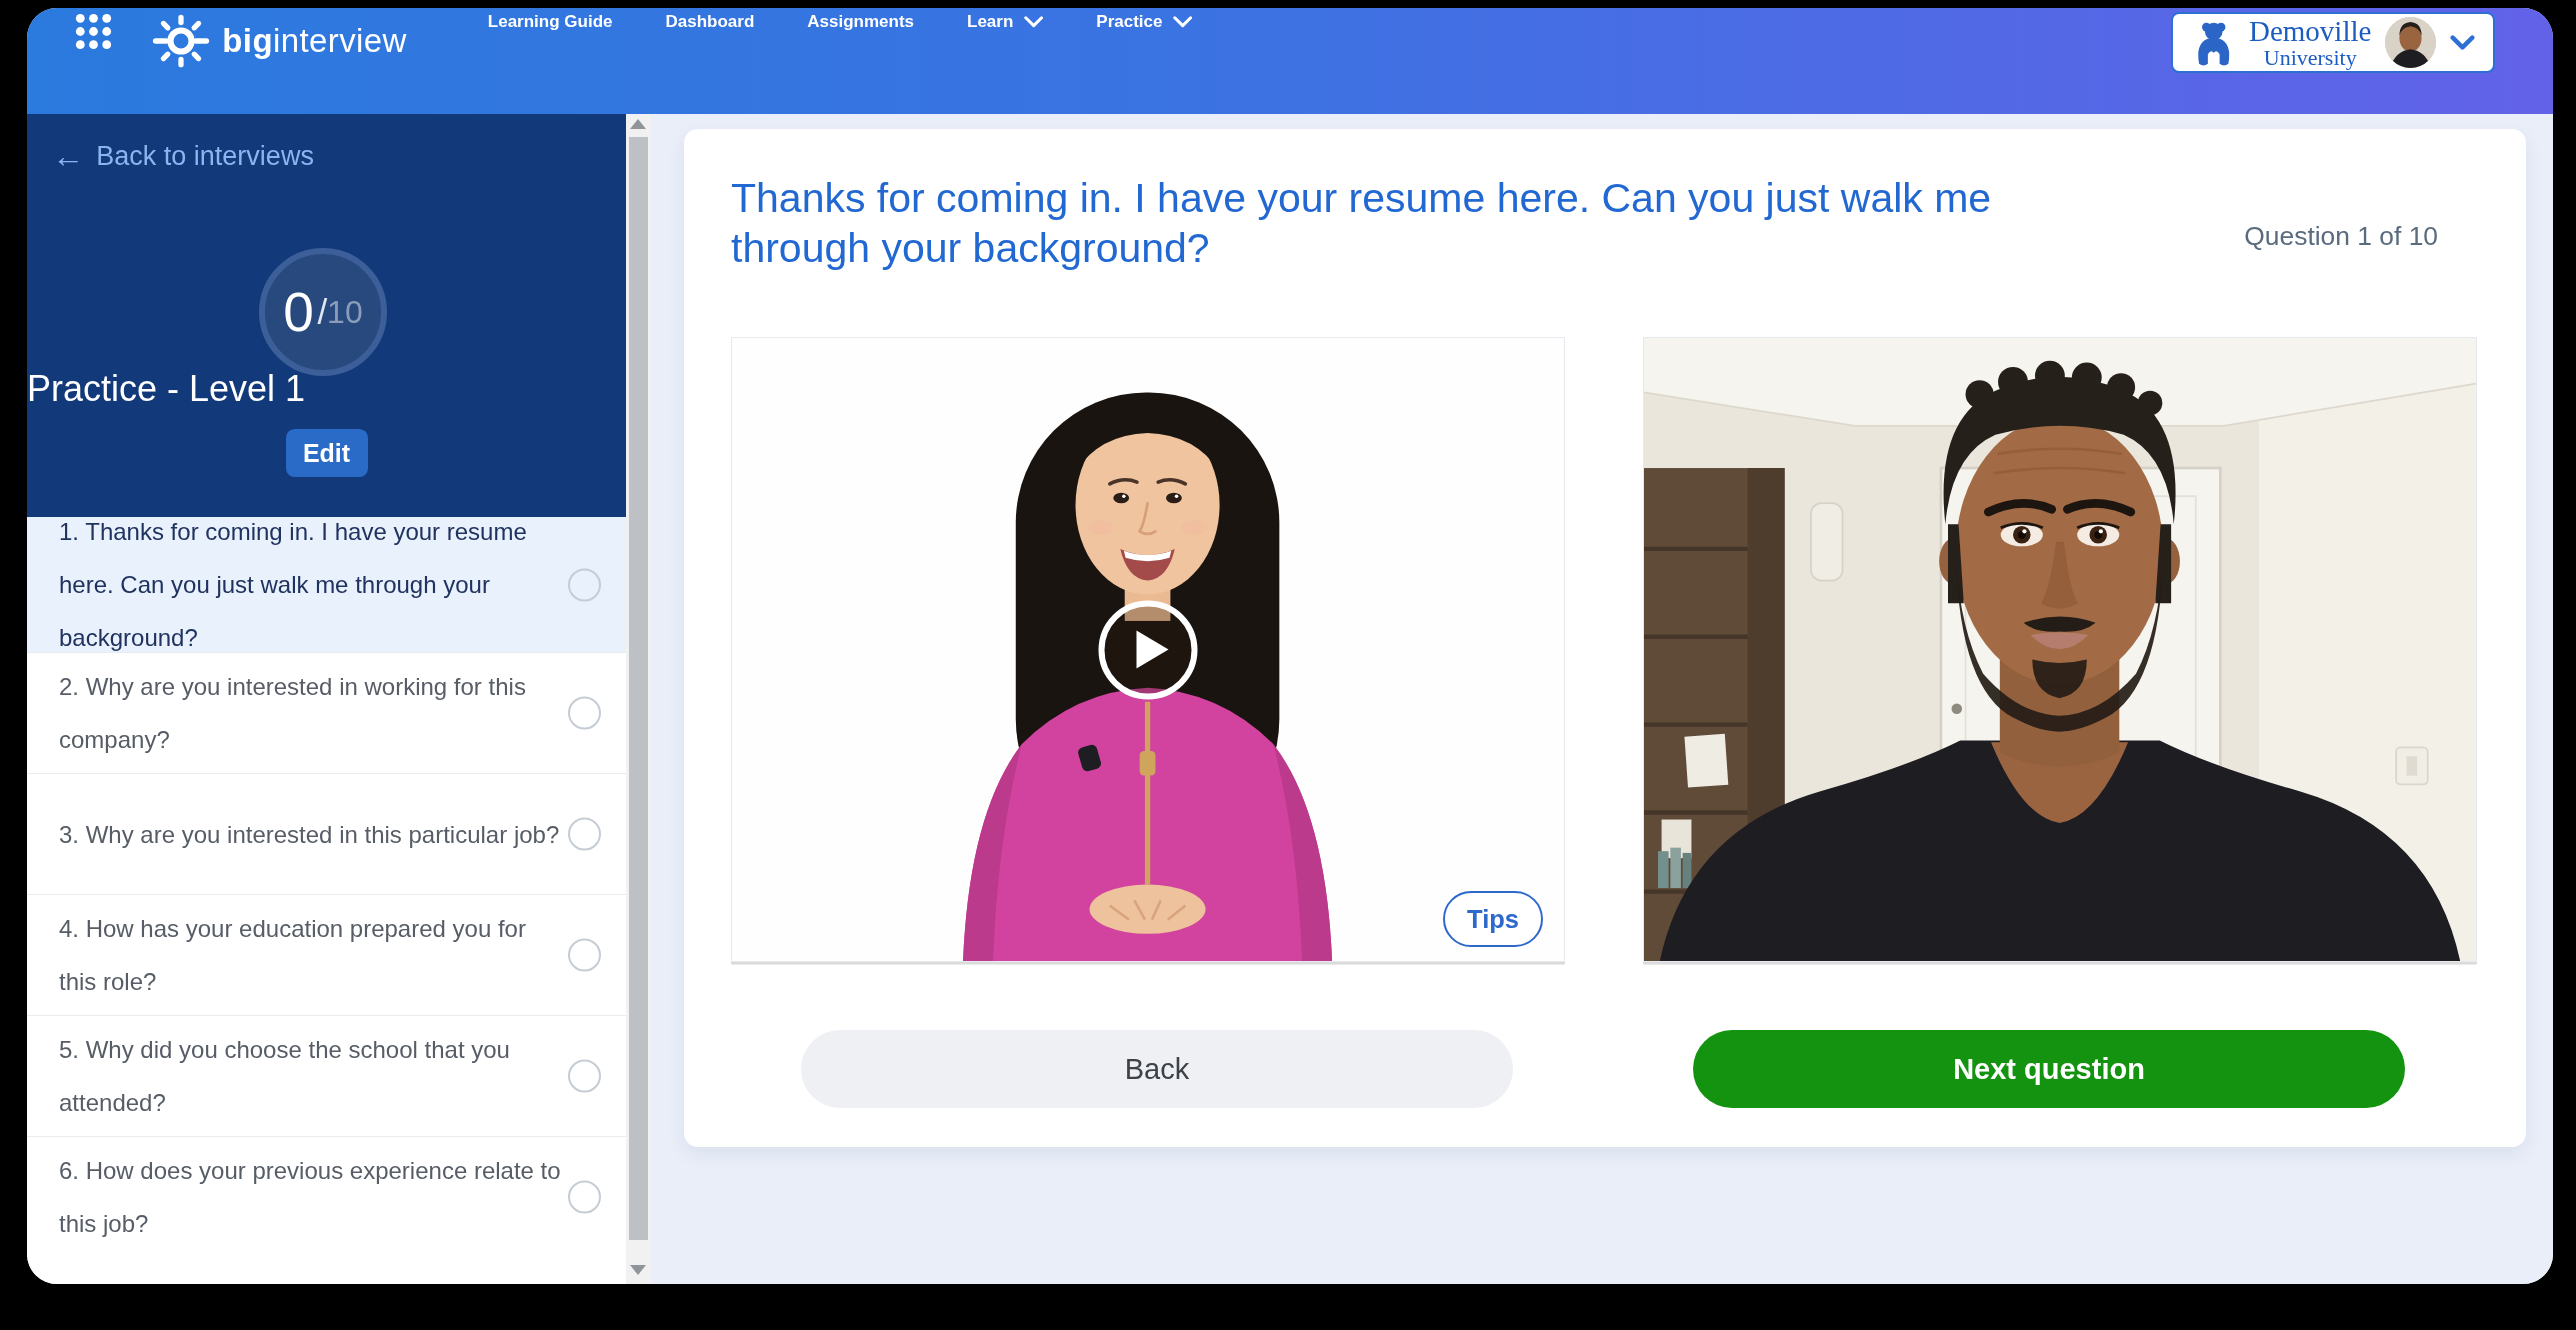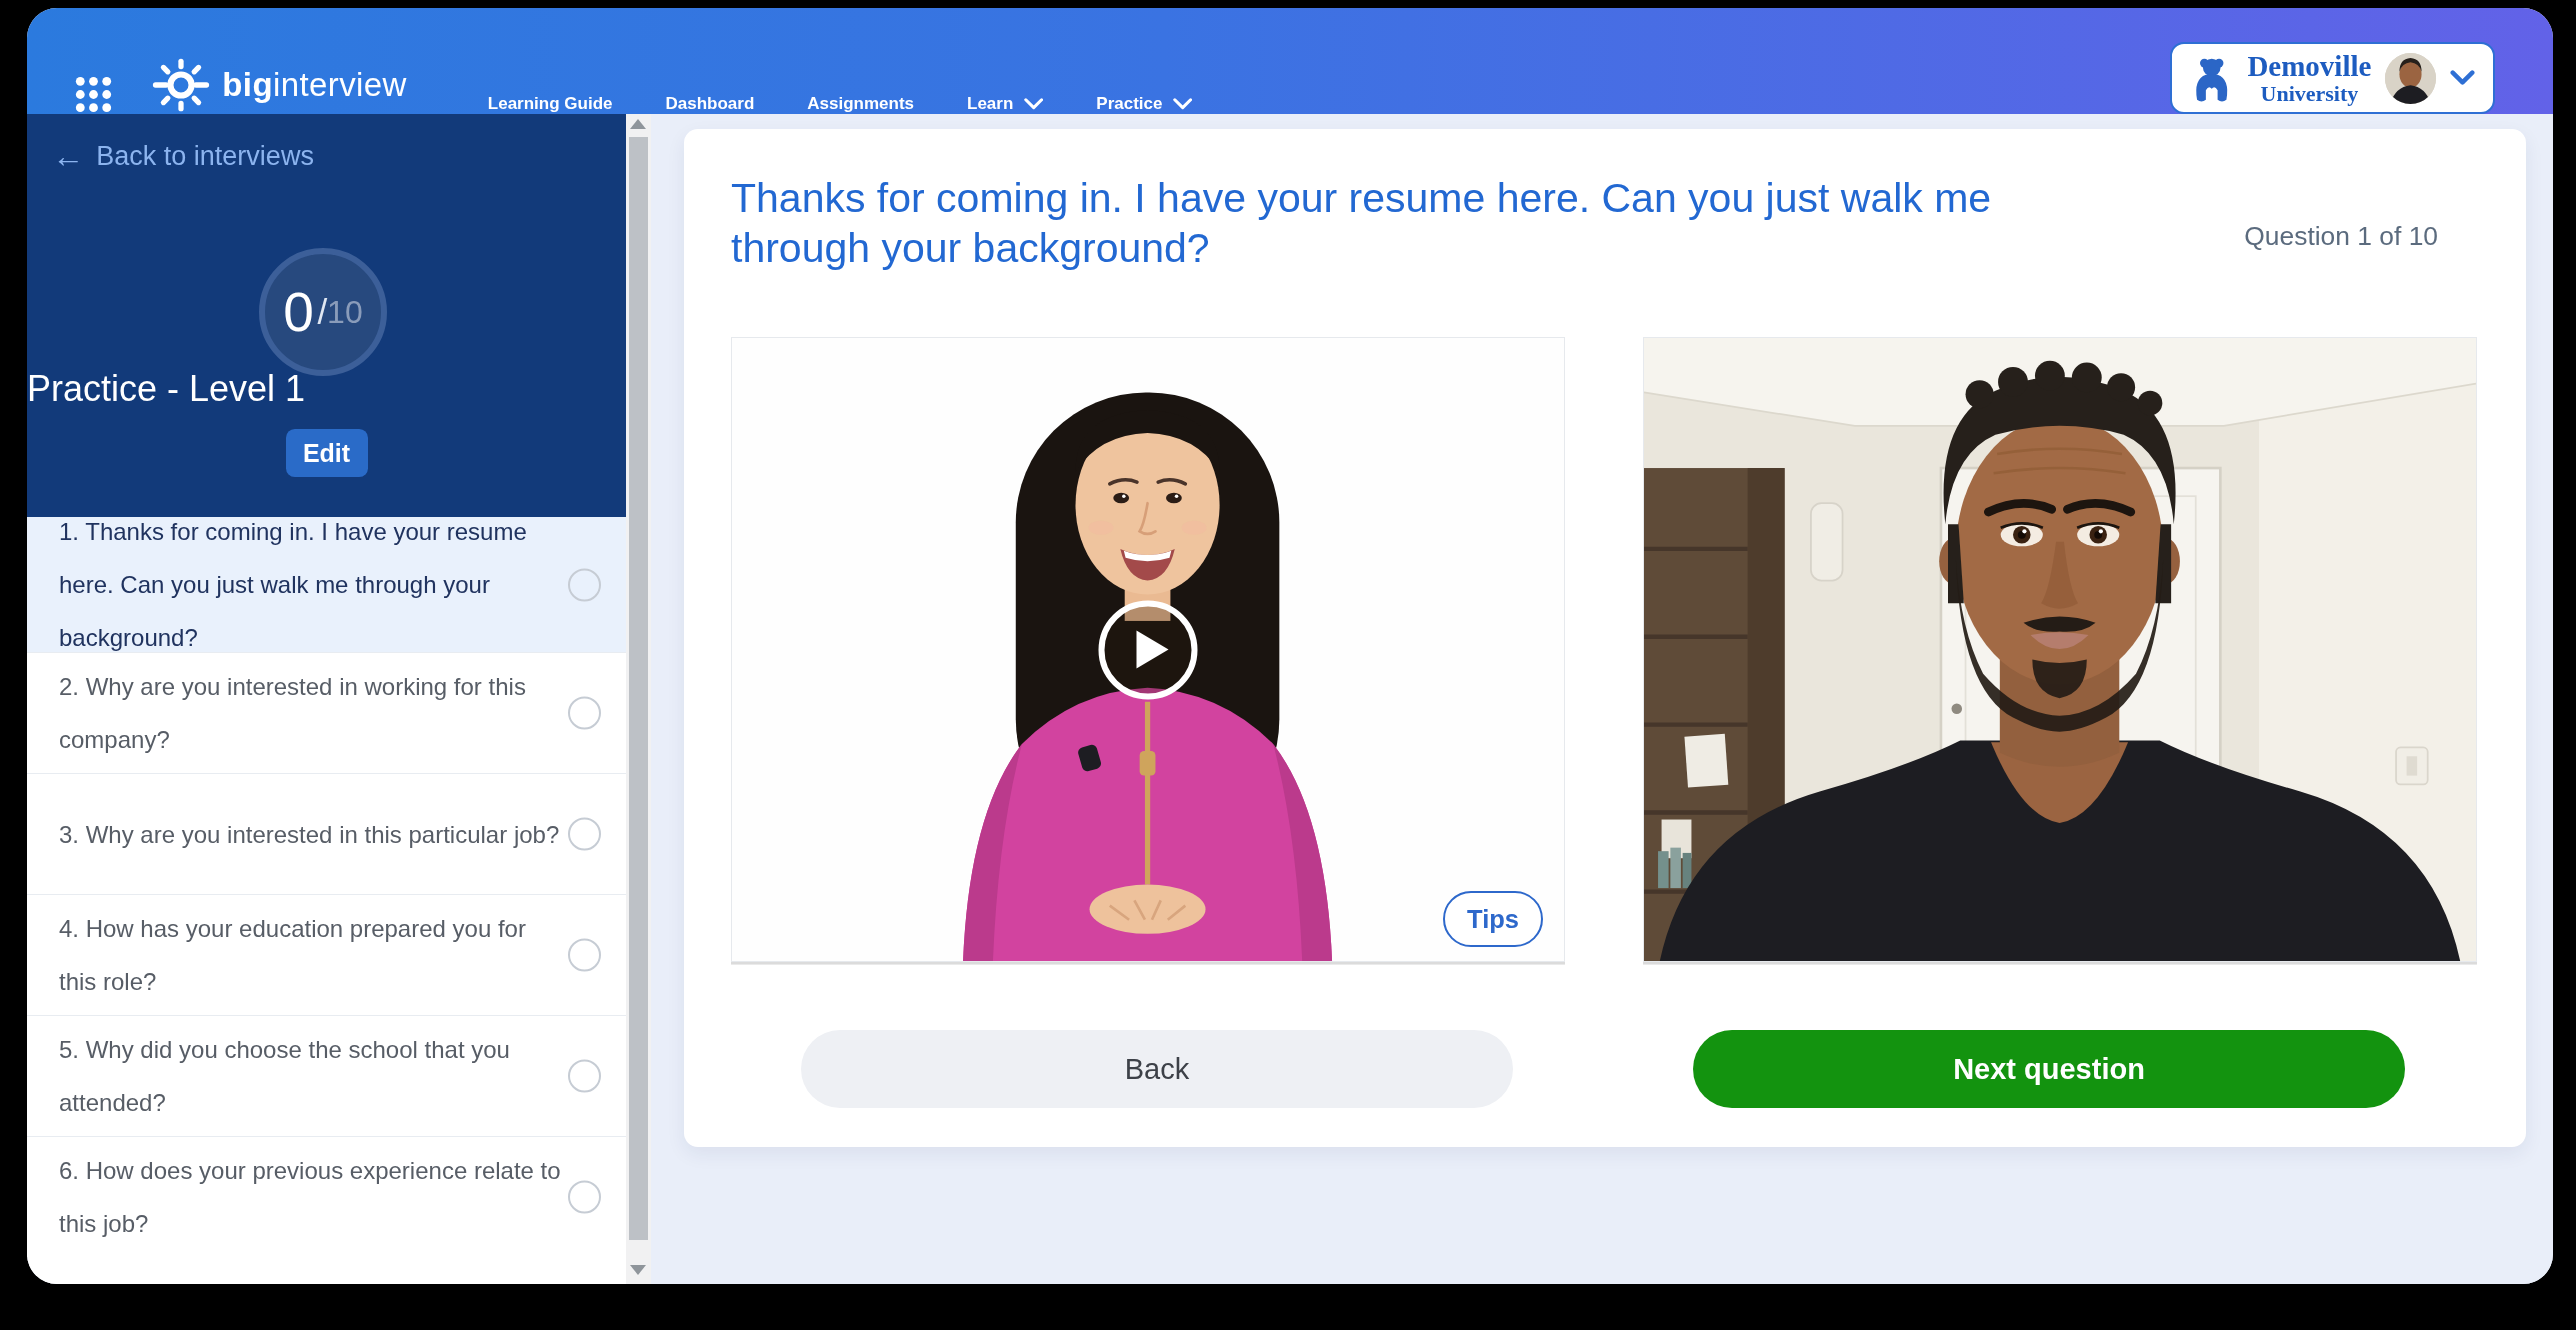--- a/index.html
+++ b/index.html
@@ -5,30 +5,30 @@
   * { margin:0; padding:0; box-sizing:border-box; }
   html,body { width:2576px; height:1330px; overflow:hidden; background:#000; font-family:"Liberation Sans", sans-serif; }
 
   .window { position:absolute; left:27px; top:8px; width:2526px; height:1276px;
             border-radius:30px; overflow:hidden; background:#e9eef9;
             box-shadow:0 16px 44px rgba(0,0,0,.65); }
 
   
   .topbar { position:absolute; left:0; top:0; width:100%; height:106px; z-index:30;
             background:linear-gradient(90deg,#2b7ade 0%,#3a73e2 45%,#6262e8 100%);
-            display:flex; align-items:flex-end; padding:4px 58px 0 47px; }
+            display:flex; align-items:flex-start; padding:4px 58px 0 47px; }
   .appgrid { width:39px; height:39px; display:flex; align-items:center; justify-content:center; cursor:pointer; }
   .logo { display:flex; align-items:center; margin-left:39px; cursor:pointer; }
   .logo-text { font-size:33px; color:#fff; margin-left:12.3px; letter-spacing:0.4px; }
   .logo-text b { font-weight:700; }
   .logo-text span.lt { font-weight:400; }
   .mainnav { display:flex; align-items:center; gap:53px; margin-left:81px; }
   .nav-item { display:inline-flex; align-items:center; gap:10.6px; color:#fff; font-size:17px; font-weight:600; cursor:pointer; white-space:nowrap; }
-  .account-pill { margin-left:auto; height:72px; background:#fff; border:2.6px solid #2e6fd4; border-radius:14px;
-                  display:flex; align-items:center; gap:14px; padding:0 17.6px; cursor:pointer;font-weight:bold; }
+  .account-pill { margin-left:auto; height:61px; background:#fff; border:2.6px solid #2e6fd4; border-radius:8px;
+                  display:flex; align-items:center; gap:14px; padding:0 17.6px; cursor:pointer; }
   .account-names { display:flex; flex-direction:column; align-items:center; line-height:1.05;
                    font-family:"Liberation Serif", serif; color:#1d5cc0; }
   .account-name { font-size:29px; }
   .account-subname { font-size:22px; }
   .avatar { width:51px; height:51px; border-radius:50%; overflow:hidden; background:#d8d2c6; flex:none; }
 
   
   .sidebar { position:absolute; left:0; top:106px; width:599px; bottom:0; background:#fff; z-index:10; }
   .side-head { position:relative; width:100%; height:403px; background:#123a7a; }
   .back-link { position:absolute; left:25px; top:26.4px; display:flex; align-items:center; gap:12.3px;

